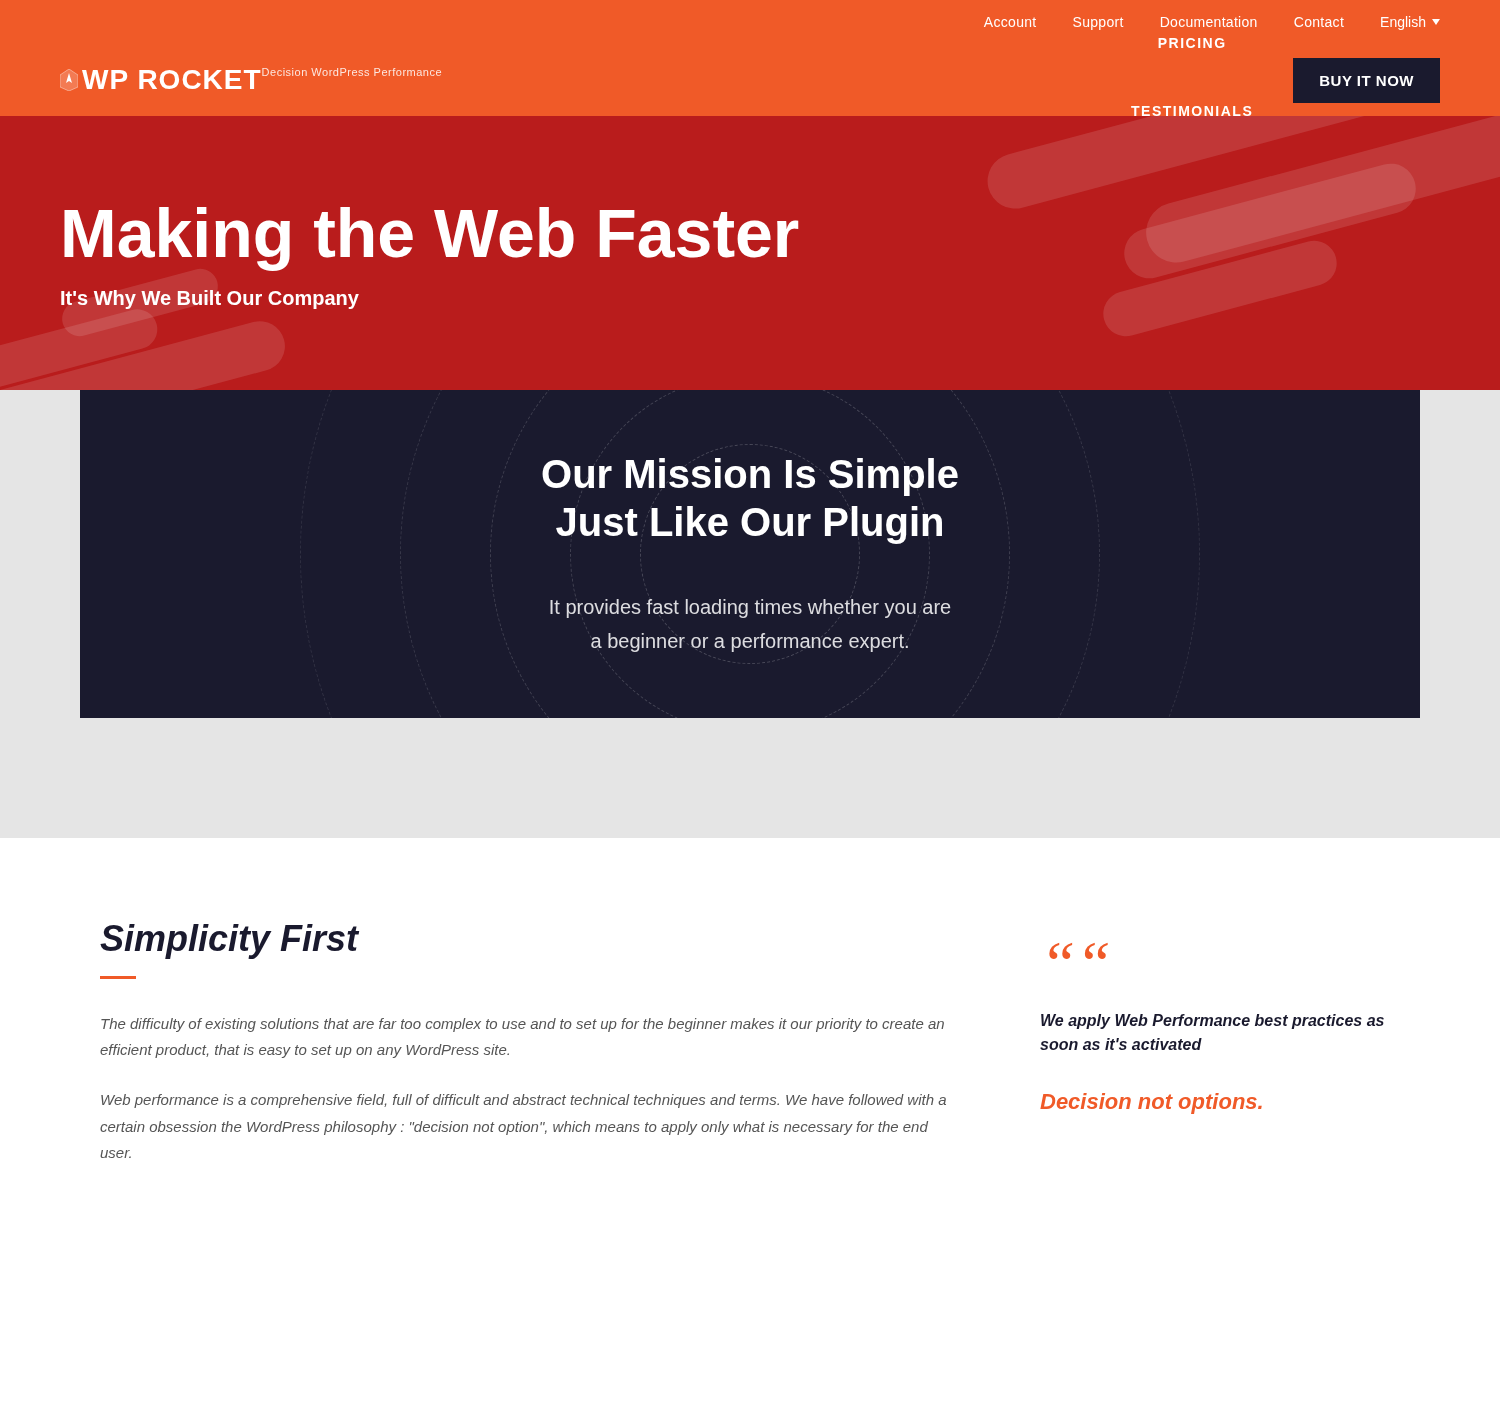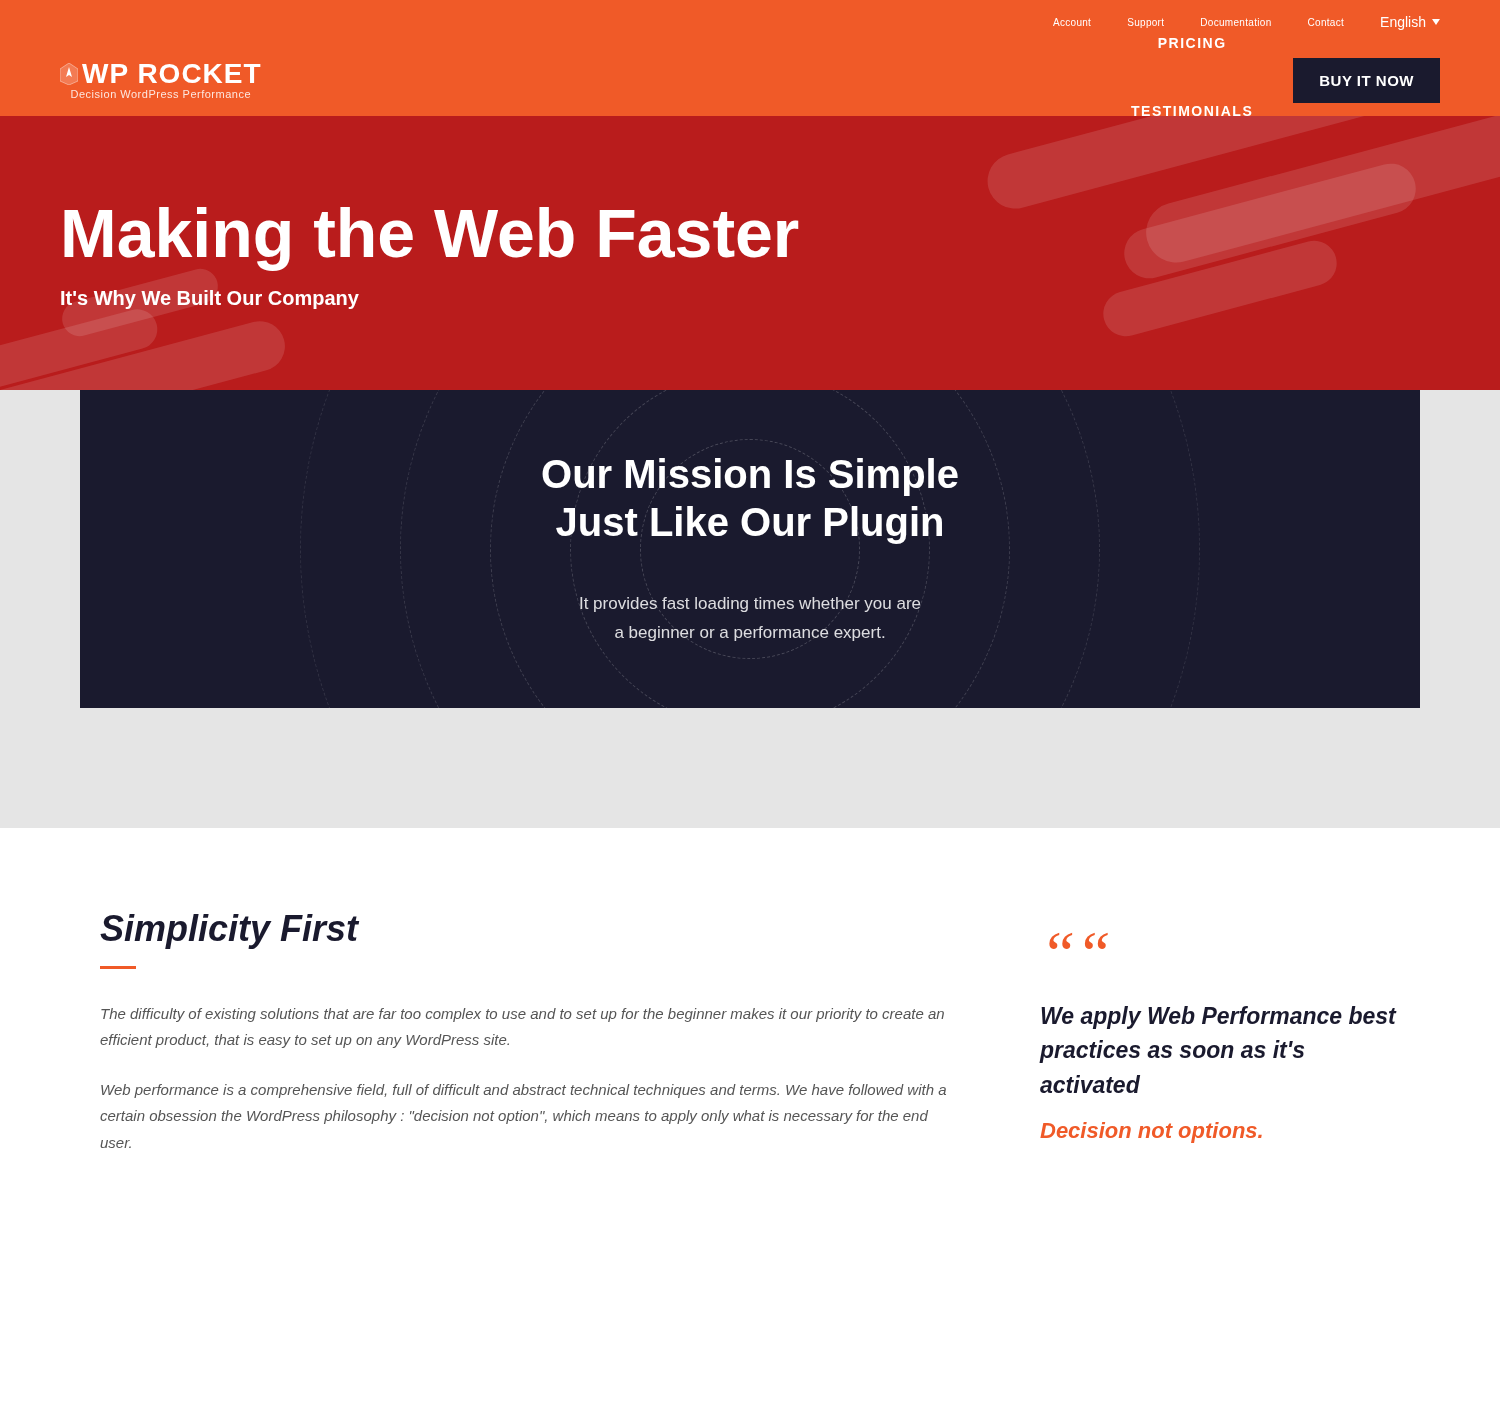--- a/index.html
+++ b/index.html
@@ -10,21 +10,21 @@
       background: #f05a28;
       display: flex;
       justify-content: flex-end;
       align-items: center;
       padding: 0 60px;
       height: 44px;
     }
     .top-bar a {
       color: #fff;
       text-decoration: none;
-      font-size: 10px;
+      font-size: 14px;
       margin-left: 36px;
       letter-spacing: 0.3px;
     }
     .top-bar .lang {
       display: flex;
       align-items: center;
       color: #fff;
       font-size: 14px;
       margin-left: 36px;
       cursor: pointer;
@@ -41,23 +41,22 @@
     
     .main-nav {
       background: #f05a28;
       display: flex;
       align-items: center;
       padding: 0 60px;
       height: 72px;
     }
     .logo {
       display: flex;
-      flex-direction: column;
+      flex-direction: row;
       margin-right: auto;
-      text-align: center;
     }
     .logo-title {
       font-size: 28px;
       font-weight: 900;
       color: #fff;
       letter-spacing: 1px;
       line-height: 1;
     }
     .logo-subtitle {
       font-size: 11px;
@@ -152,21 +151,21 @@
     .mission-block h2 {
       font-size: 40px;
       font-weight: 900;
       color: #fff;
       position: relative;
       z-index: 1;
       line-height: 1.2;
       margin-bottom: 24px;
     }
     .mission-block p {
-      font-size: 17px;
+      font-size: 20px;
       color: rgba(255,255,255,0.85);
       position: relative;
       z-index: 1;
       line-height: 1.7;
       margin-top: 44px;
     }
 
     
     .content-section {
       padding: 80px 100px;
@@ -200,25 +199,25 @@
       padding-top: 20px;
     }
     .quote-marks {
       font-size: 64px;
       color: #f05a28;
       line-height: 0.8;
       margin-bottom: 20px;
       font-family: Georgia, serif;
     }
     .quote-text {
-      font-size: 23px;
+      font-size: 16px;
       font-weight: 700;
       color: #1a1a2e;
       line-height: 1.5;
-      margin-bottom: 16px;
+      margin-bottom: 32px;
     }
     .quote-tagline {
       font-size: 22px;
       font-weight: 900;
       color: #f05a28;
     }
   </style>
 </head>
 <body>
 

